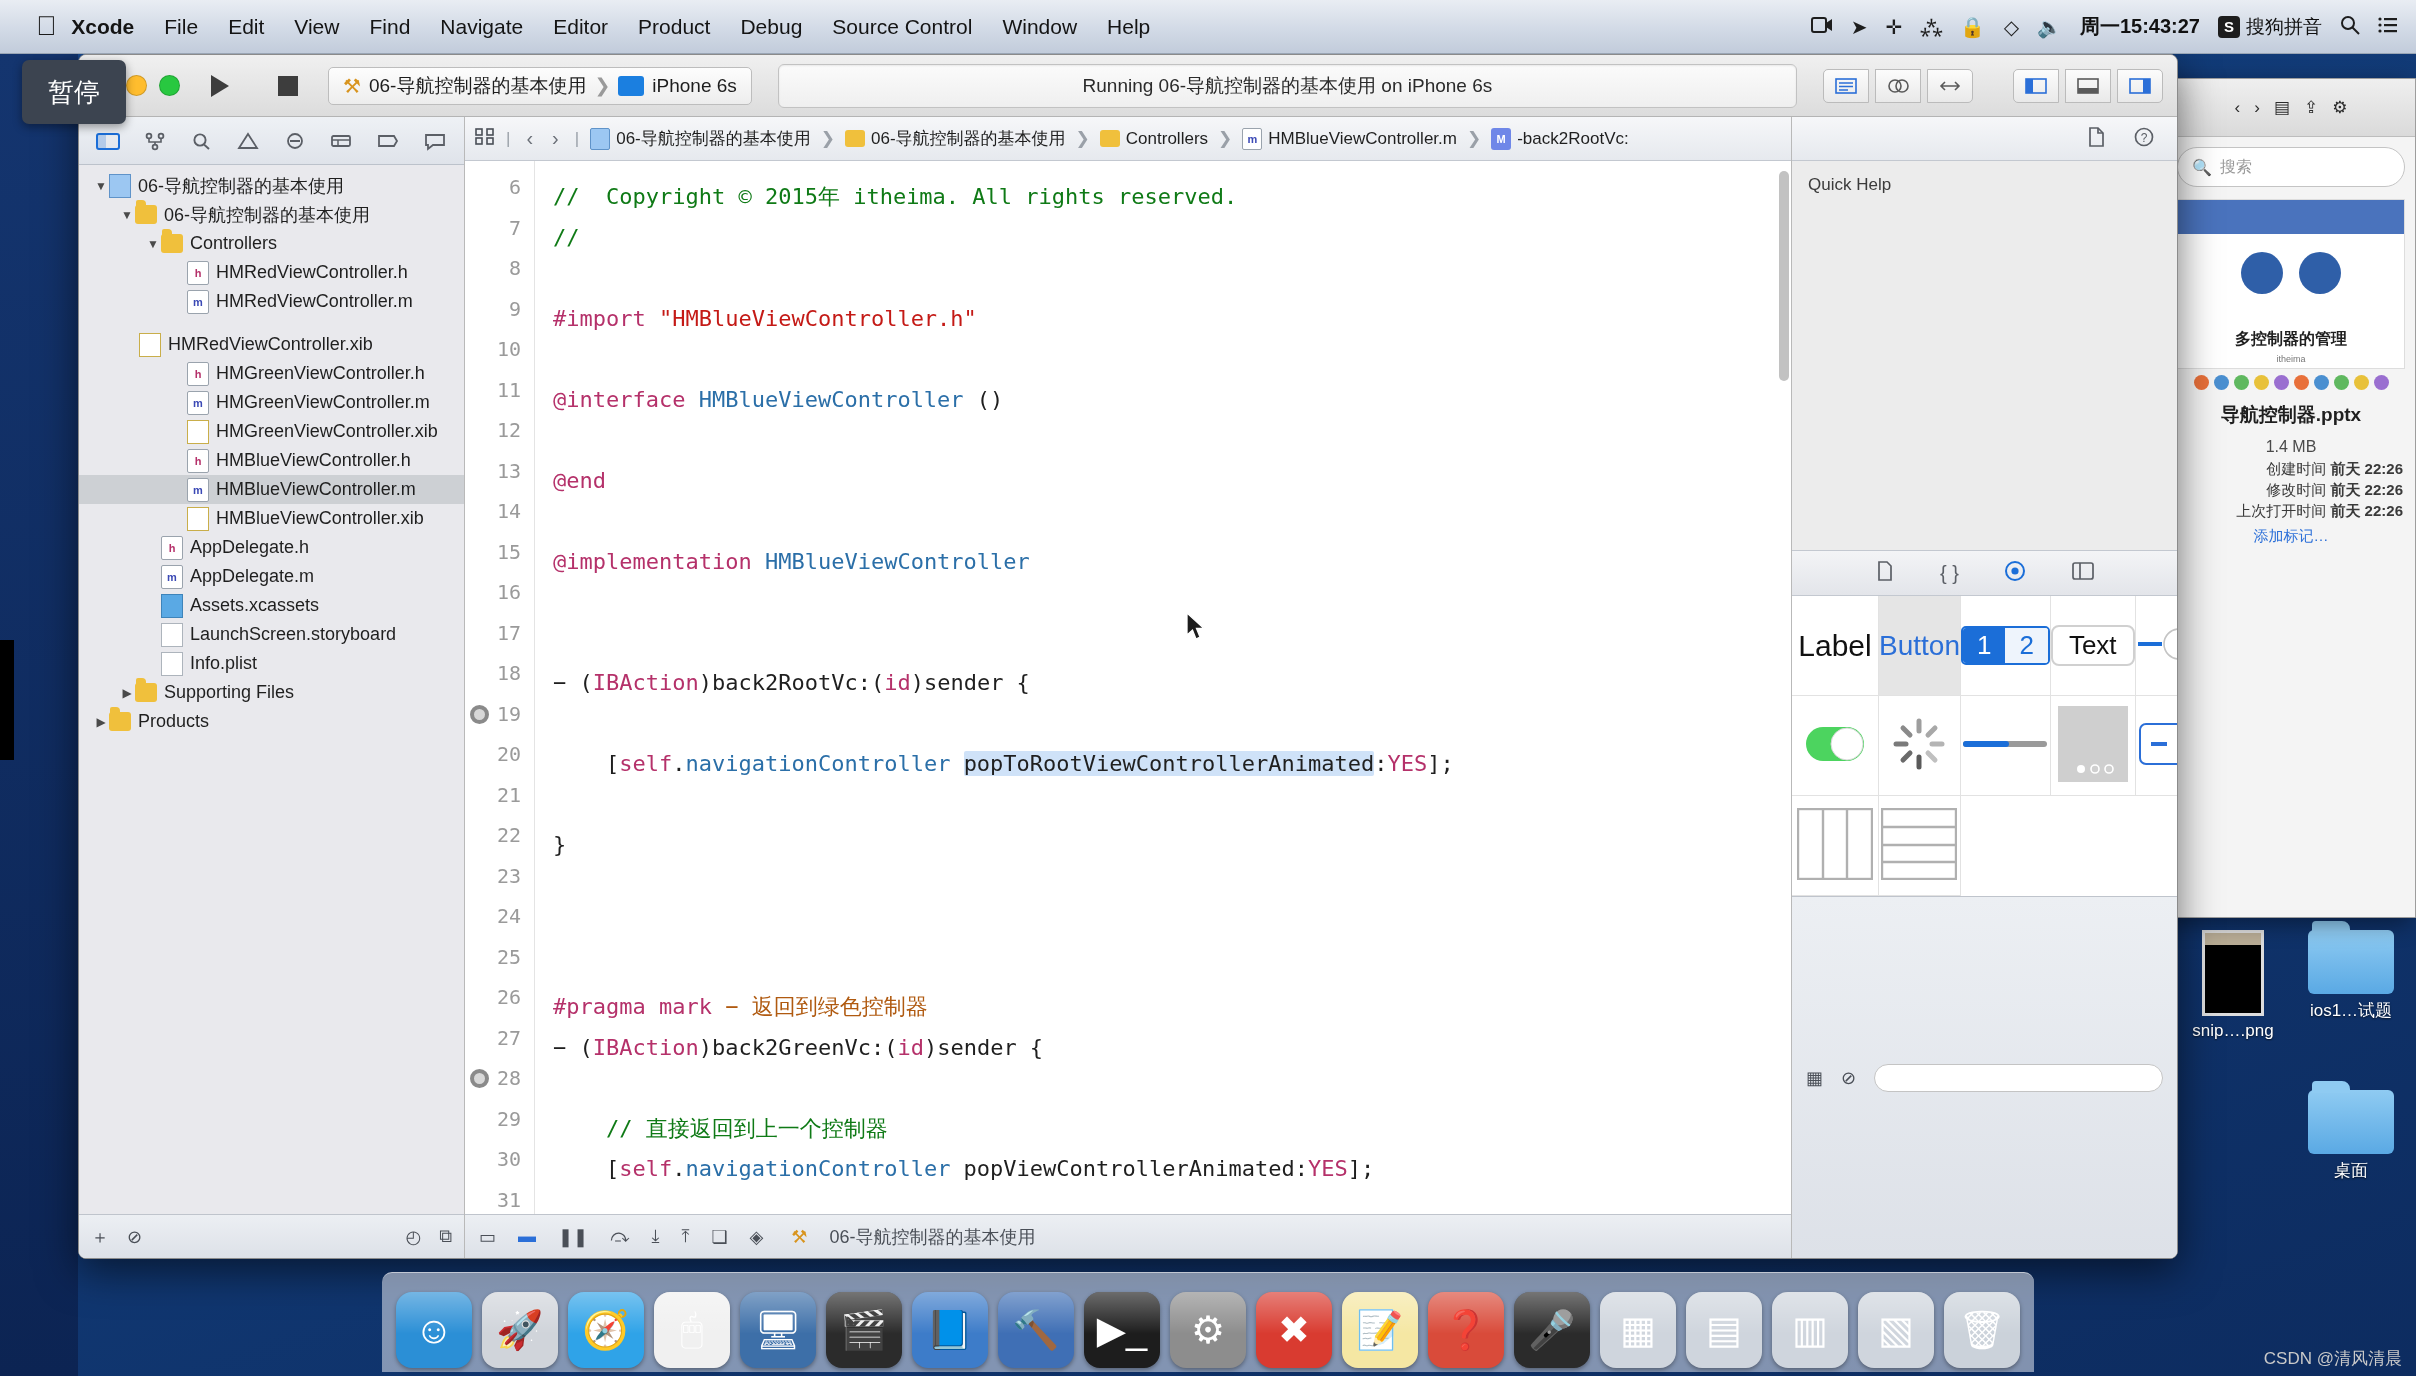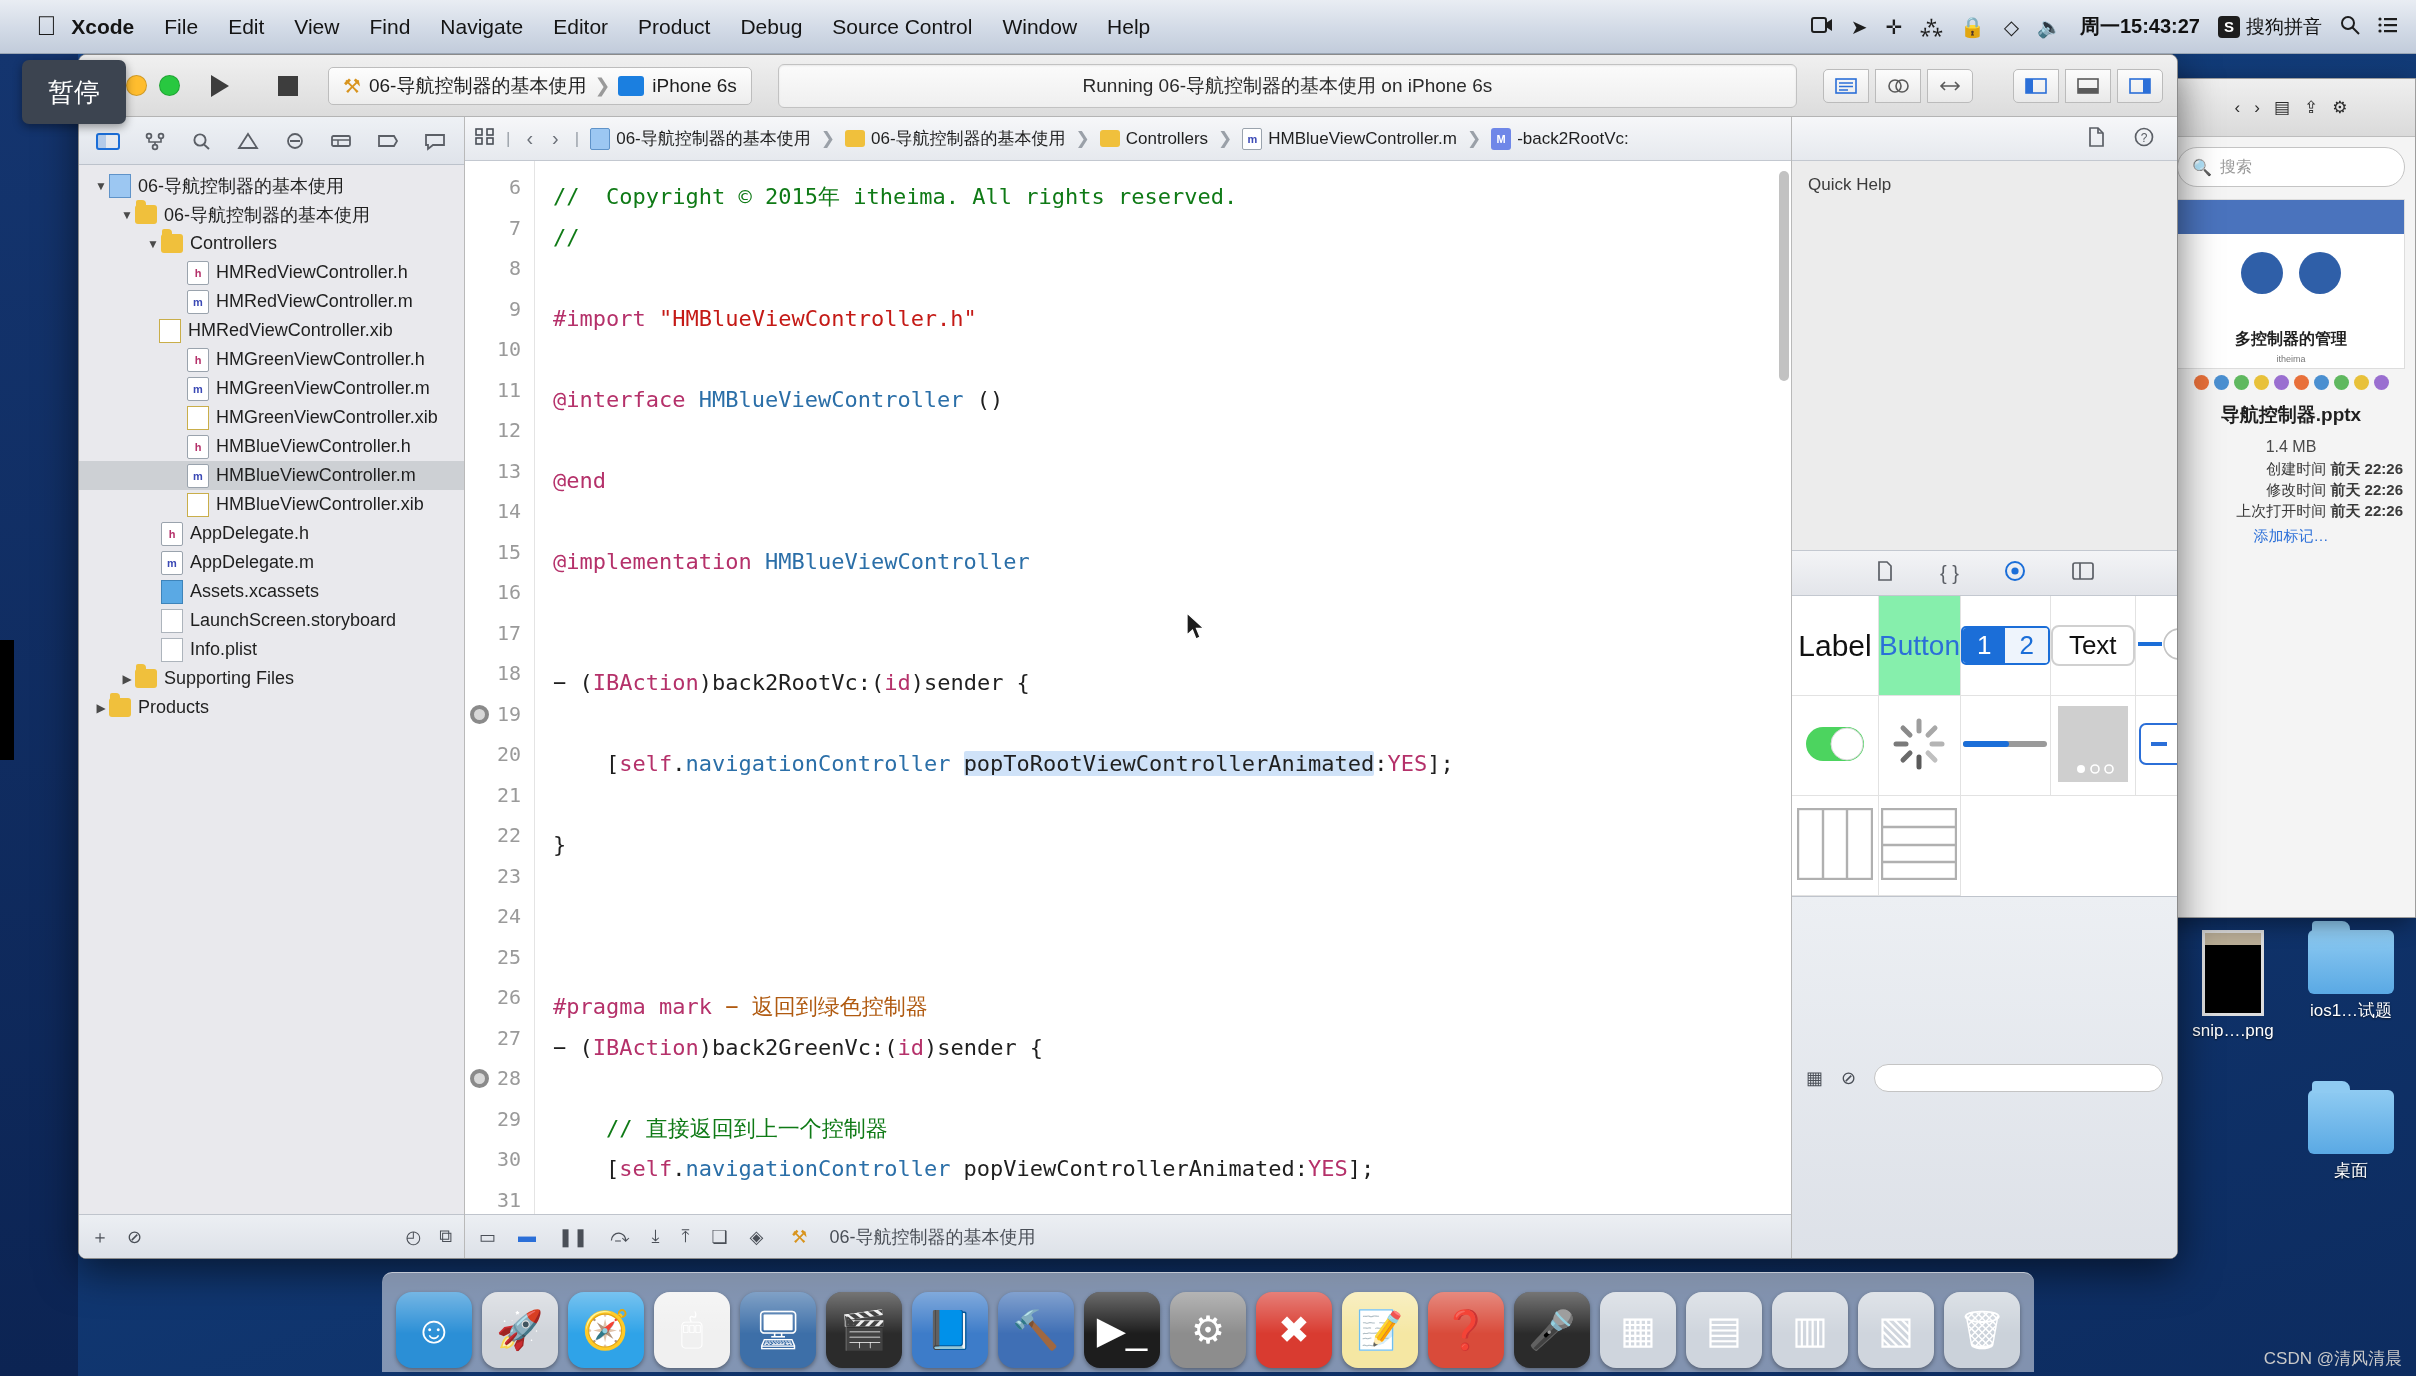--- a/index.html
+++ b/index.html
@@ -178,21 +178,21 @@
             border-bottom:1px solid #c3c8d0; color:#5b5f66;}
   #quickhelp{ flex:1; background:#ececec; padding:14px 16px; font-size:17px; color:#3b3b3b;}
   #libtabs{ height:46px; flex:0 0 46px; display:flex;align-items:center;justify-content:center;
             gap:44px; background:linear-gradient(180deg,#f3f4f6,#e3e5ea);
             border-top:1px solid #c3c8d0; border-bottom:1px solid #c3c8d0; color:#5b5f66;}
   #libgrid{ height:300px; flex:0 0 300px; display:grid;
             grid-template-columns:repeat(5,1fr); grid-template-rows:repeat(3,1fr);
             background:#fff;}
   .lcell{ border-right:1px solid #e2e2e2; border-bottom:1px solid #e2e2e2;
           display:flex;align-items:center;justify-content:center;}
-  .lcell.sel{ background:#86efac;}
+  .lcell.sel{ background:#e5e5e5;}
   #utilbottom{ flex:1; background:linear-gradient(180deg,#eceff3,#dde1e8);
                border-top:1px solid #bfc4cc; display:flex;align-items:center;
                padding:0 14px; gap:18px; color:#4a4f57; font-size:18px;}
   
   #finder{
     position:absolute; right:0; top:78px; width:250px; height:840px;
     background:#f4f4f4; border:1px solid #9d9d9d; border-radius:6px 0 0 6px;
     box-shadow:-6px 6px 22px rgba(0,0,0,.4); z-index:18; overflow:hidden;
     display:flex; flex-direction:column;
   }
@@ -458,21 +458,21 @@
             <div class="row" style="padding-left: 92px;">
               <span class="tw"></span>
               <span class="ficon doc h">h</span>
               <span>HMRedViewController.h</span>
             </div>
             <div class="row" style="padding-left: 92px;">
               <span class="tw"></span>
               <span class="ficon doc m">m</span>
               <span>HMRedViewController.m</span>
             </div>
-            <div class="row" style="padding-left: 64px;">
+            <div class="row" style="padding-left: 44px; margin-top: 14px;">
               <span class="tw"></span>
               <span class="ficon xib"></span>
               <span>HMRedViewController.xib</span>
             </div>
             <div class="row" style="padding-left: 92px;">
               <span class="tw"></span>
               <span class="ficon doc h">h</span>
               <span>HMGreenViewController.h</span>
             </div>
             <div class="row" style="padding-left: 92px;">

